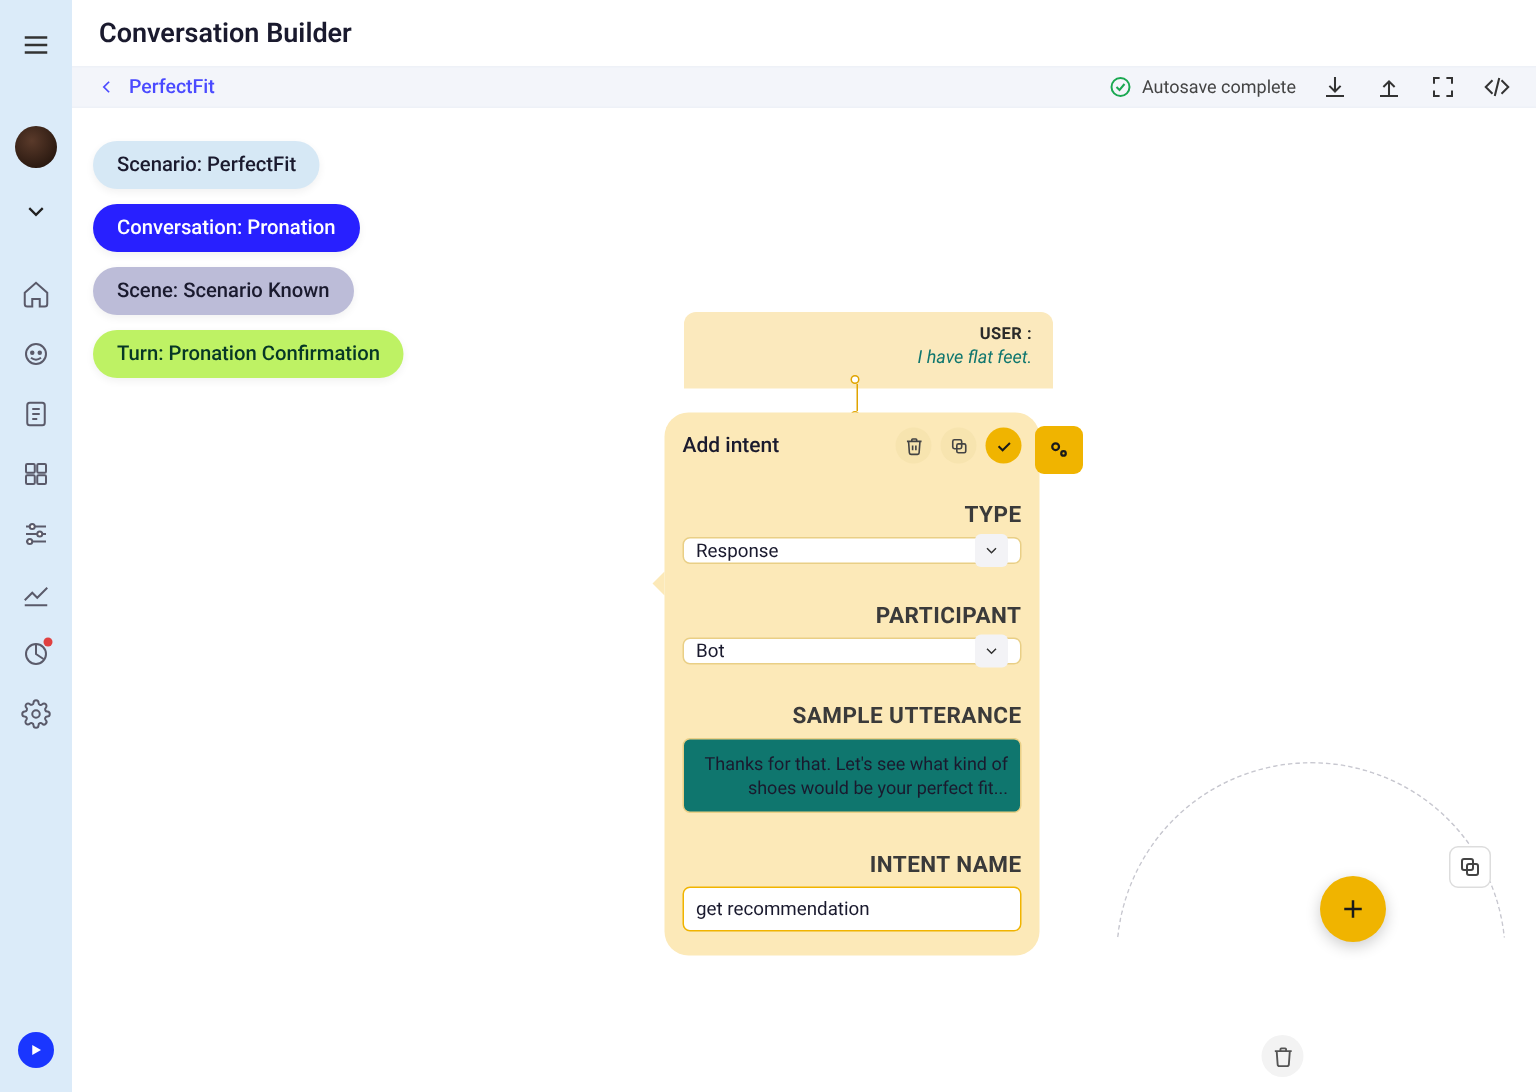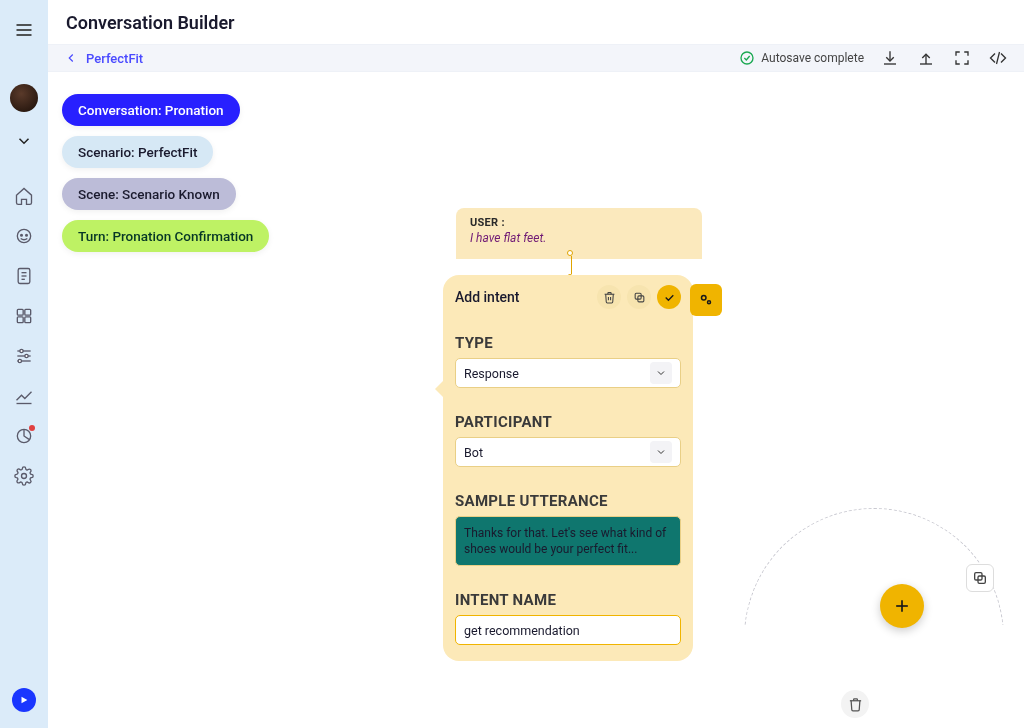--- a/index.html
+++ b/index.html
@@ -36,20 +36,21 @@
     background:#1a36ff; display:flex;align-items:center;justify-content:center;
     cursor:pointer;
   }
   .play-badge svg{fill:#fff;}
 
   .main {
     position: absolute;
     left: 48px; right: 0; top: 0; bottom: 0;
     background: #fff;
     border-top-left-radius: 0;
+    text-align: right;
   }
   .topbar {
     height: 44px;
     display:flex; align-items:center;
     padding: 0 18px;
   }
   .app-title { font-size: 18px; font-weight:600; color:#1a1a2e;}
   .subbar {
     height: 28px;
     background:#f3f5fa;
@@ -74,42 +75,42 @@
   .pill.conversation{ background:#2820ff; color:#fff;}
   .pill.scene{ background:#bcbcd8; color:#1a1a2e;}
   .pill.turn{ background:#bef264; color:#063726;}
 
   .user-node {
     position:absolute; left:408px; top:128px;
     width:246px; background:#fbe9bd; border-radius:8px 8px 0 0;
     padding:8px 14px 14px;
   }
   .user-label{ font-size:11px; font-weight:700; color:#2a2a2a; letter-spacing:.3px;}
-  .user-text{ font-size:12px; font-style:italic; color:#701a75; margin-top:2px;}
+  .user-text{ font-size:12px; font-style:italic; color:#0f766e; margin-top:2px;}
 
   .connector{ position:absolute; left:522px; top:174px; width:2px; height:22px;}
   .connector .dot{width:6px;height:6px;border:1.5px solid #e0a400;background:#fff;border-radius:50%;position:absolute;left:-3px;}
   .connector .dot.top{top:-4px;}
   .connector .dot.bot{bottom:-4px;}
   .connector .line{position:absolute;left:0;top:2px;bottom:2px;width:1.5px;background:#e0a400;margin-left:.5px;}
 
   .intent-card{
     position:absolute; left:395px; top:195px;
     width:250px; background:#fce9b8; border-radius:16px;
     padding:10px 12px 16px;
   }
   .intent-header{display:flex;align-items:center;gap:6px;}
   .intent-title{font-size:14px;font-weight:500;color:#1a1a2e;}
   .intent-actions{margin-left:auto;display:flex;gap:6px;}
   .round-btn{width:24px;height:24px;border-radius:50%;display:flex;align-items:center;justify-content:center;cursor:pointer;}
   .round-btn.soft{background:#f7e4af;}
   .round-btn.gold{background:#f0b400;}
   .field-label{font-size:15px;font-weight:700;letter-spacing:.3px;color:#3a3a3a;margin-top:25px;}
   .select{
-    margin-top:6px;height:30px;background:#fff;border:1px solid #e9cf86;border-radius:5px;
+    margin-top:6px;height:18px;background:#fff;border:1px solid #e9cf86;border-radius:5px;
     display:flex;align-items:center;padding:0 8px;font-size:12.5px;cursor:pointer;
   }
   .select .chev{margin-left:auto;background:#f3f3f6;width:22px;height:22px;border-radius:4px;display:flex;align-items:center;justify-content:center;}
   .textarea{
     margin-top:6px;background:#0f766e;border:1px solid #e9cf86;border-radius:5px;
     padding:8px;font-size:12px;line-height:1.35;min-height:44px;
   }
   .textinput{
     margin-top:6px;height:30px;background:#fff;border:1.5px solid #f0b400;border-radius:5px;
     padding:0 8px;font-size:12.5px;display:flex;align-items:center;
@@ -264,22 +265,22 @@
             <polyline points="8 6 2 12 8 18"></polyline>
             <polyline points="16 6 22 12 16 18"></polyline>
             <line x1="14" y1="4" x2="10" y2="20"></line>
           </svg>
         </div>
     </div>
   </div>
 
   <div class="canvas">
     <div class="pills">
+      <div class="pill scenario">Scenario: PerfectFit</div>
       <div class="pill conversation">Conversation: Pronation</div>
-      <div class="pill scenario">Scenario: PerfectFit</div>
       <div class="pill scene">Scene: Scenario Known</div>
       <div class="pill turn">Turn: Pronation Confirmation</div>
     </div>
 
     <div class="user-node">
       <div class="user-label">USER :</div>
       <div class="user-text">I have flat feet.</div>
     </div>
 
     <div class="connector">

